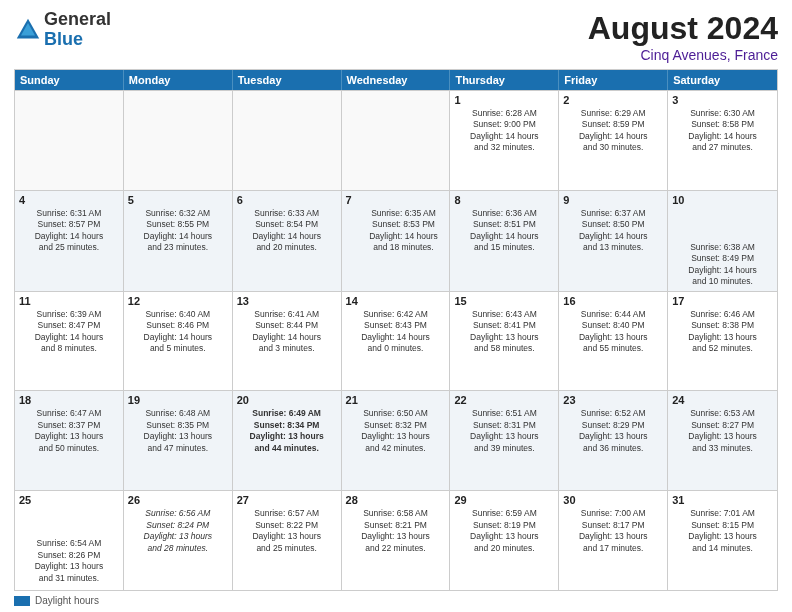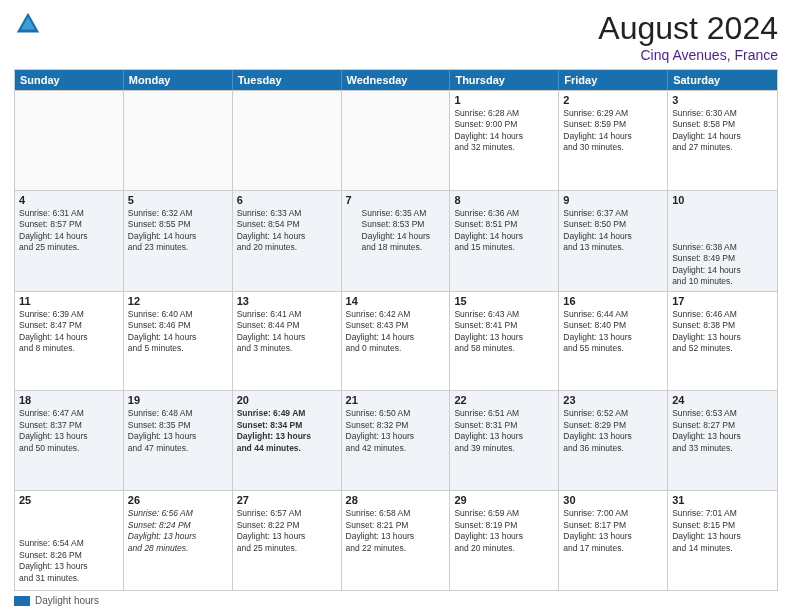--- a/index.html
+++ b/index.html
@@ -38,21 +38,21 @@
       width: 28px;
       height: 28px;
       margin-right: 2px;
     }
     .title-block {
       text-align: right;
     }
     .month-year {
       font-size: 32px;
       color: #222;
-      font-weight: normal;
+      font-weight: bold;
     }
     .location {
       font-size: 14px;
       color: #4c1d95;
       text-align: right;
     }
     .calendar {
       flex: 1;
       display: flex;
       flex-direction: column;
@@ -96,20 +96,21 @@
     .day-num {
       font-size: 11px;
       font-weight: bold;
       margin-bottom: 2px;
       color: #222;
     }
     .cell-info {
       font-size: 8.5px;
       line-height: 1.35;
       color: #333;
+      text-align: center;
     }
     .footer {
       display: flex;
       align-items: center;
       justify-content: flex-start;
       padding: 4px 0 0 0;
       font-size: 10px;
       color: #555;
     }
     .footer-swatch {
@@ -123,20 +124,24 @@
 </head>
 <body>
 
 <div class="page">
   <div class="header">
     <div class="logo">
       <svg class="logo-icon" viewBox="0 0 40 40">
         <polygon points="20,4 36,32 4,32" fill="#1a6faf"></polygon>
         <polygon points="20,10 30,28 10,28" fill="#3a9fd8"></polygon>
       </svg>
+      <div class="logo-text">
+        <span class="logo-general">General</span><br>
+        <span class="logo-blue">Blue</span>
+      </div>
     </div>
     <div class="title-block">
       <div class="month-year">August 2024</div>
       <div class="location">Cinq Avenues, France</div>
     </div>
   </div>
 
   <div class="calendar">
     <div class="cal-header" id="cal-header-row">
         <div class="cal-header-cell">Sunday</div>

